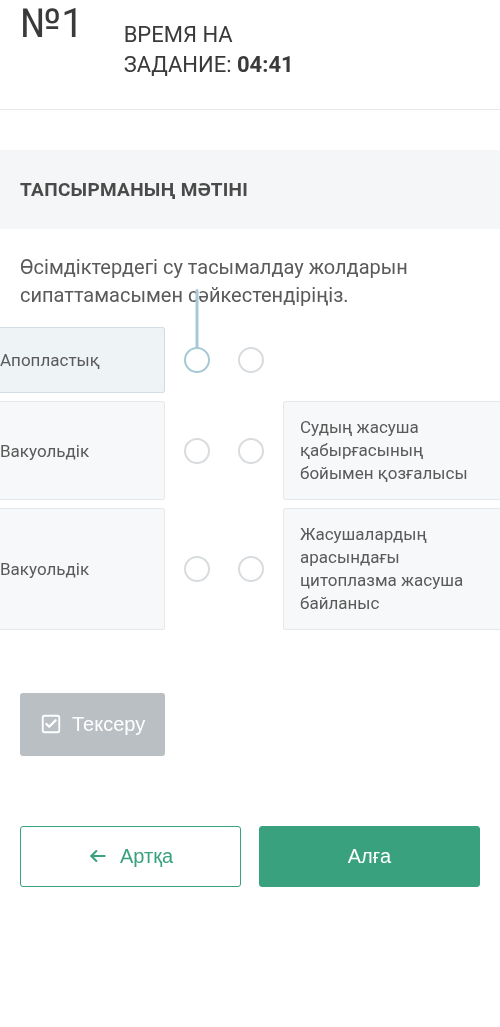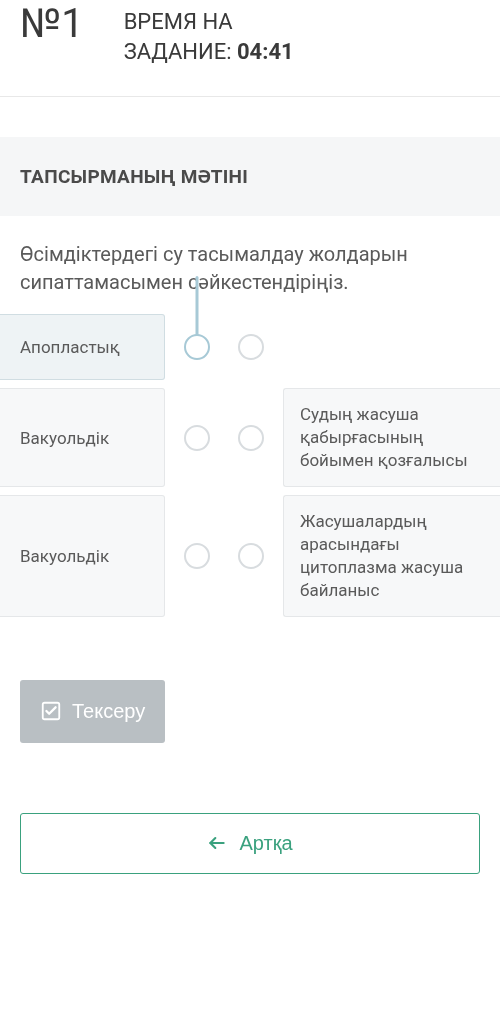--- a/index.html
+++ b/index.html
@@ -23,21 +23,21 @@
     }
     .question-number {
       font-size: 40px;
       font-weight: 400;
       color: #3a3a3a;
     }
     .timer-block {
       font-size: 22px;
       color: #3a3a3a;
       line-height: 1.35;
-      margin-top: 7px;
+      margin-top: 20px;
     }
     .timer-value {
       font-weight: 700;
     }
     .divider {
       height: 1px;
       background: #e8e8e8;
       margin-top: 10px;
     }
     .task-header {
@@ -66,21 +66,21 @@
       align-items: stretch;
       gap: 10px;
       margin-bottom: 8px;
     }
     .left-label {
       width: 165px;
       background: #f7f8f9;
       border: 1px solid #e5e7e9;
       border-left: none;
       border-radius: 0 3px 3px 0;
-      padding: 22px 20px;
+      padding: 22px 0;
       font-size: 17px;
       color: #5a5a5a;
       display: flex;
       align-items: center;
     }
     .left-label.selected {
       background: #eef3f5;
       border-color: #d0dde2;
     }
     .connector-col {
@@ -261,13 +261,16 @@
 </button>
 
 <div class="nav-buttons">
   <button class="nav-btn back">
     <svg class="arrow-icon" viewBox="0 0 24 24" fill="none" stroke="#3aa17e" stroke-width="2.5" stroke-linecap="round" stroke-linejoin="round">
       <line x1="20" y1="12" x2="4" y2="12"></line>
       <polyline points="10 6 4 12 10 18"></polyline>
     </svg>
     <span>Артқа</span>
   </button>
+  <button class="nav-btn forward">
+    <span>Алға</span>
+  </button>
 </div>
 
 </body></html>

